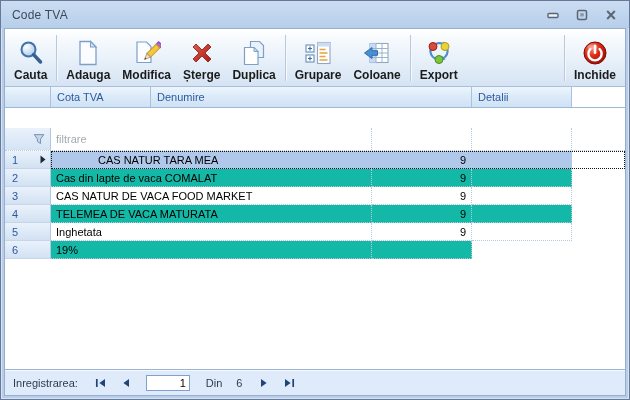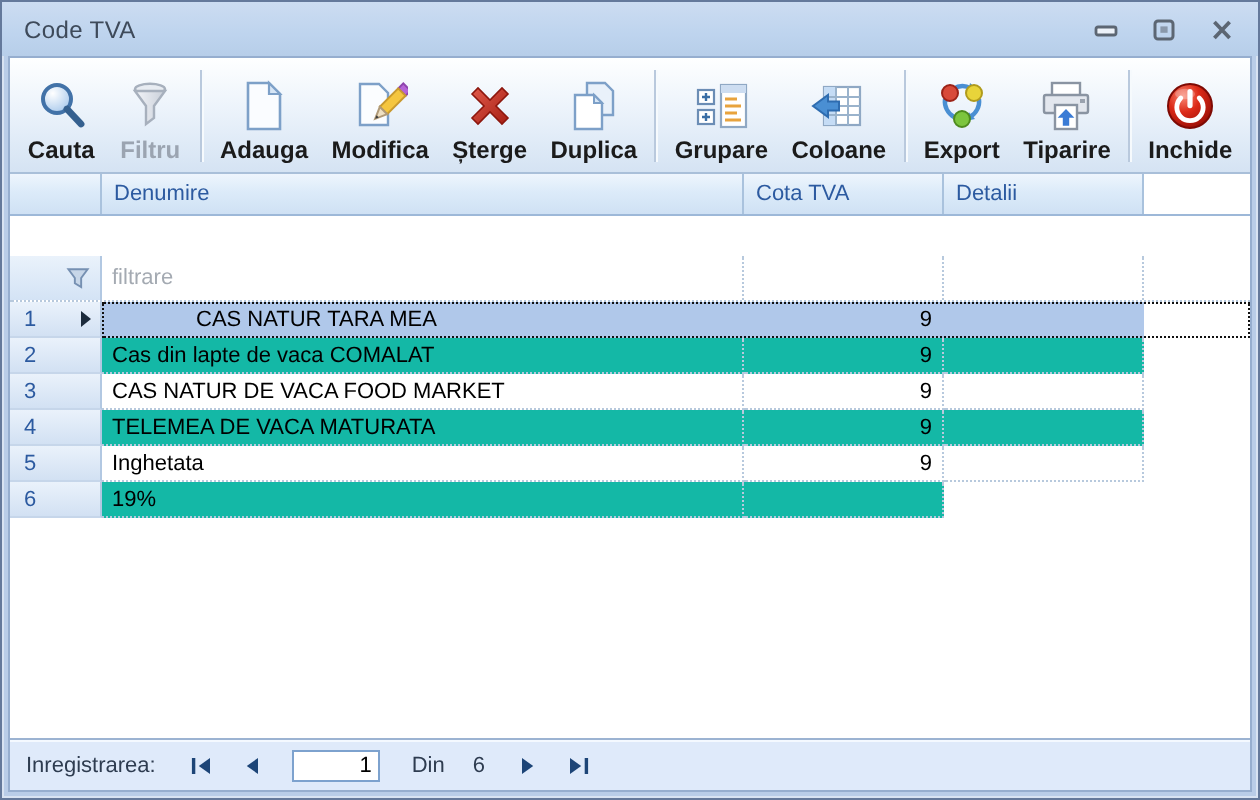--- a/index.html
+++ b/index.html
@@ -137,33 +137,20 @@
                 <stop offset="0" stop-color="#ffffff"></stop>
                 <stop offset="1" stop-color="#a9c9ec"></stop>
               </radialGradient>
             </defs>
           <circle cx="11.5" cy="10.5" r="7" fill="url(#lg1)" stroke="#4272a8" stroke-width="2"></circle>
           <line x1="16.5" y1="15.5" x2="23.5" y2="23" stroke="#35608f" stroke-width="3.4" stroke-linecap="round"></line>
         </svg>
         <span>Cauta</span>
       </div>
 
-      <div class="tb-btn disabled">
-        <svg class="ico" viewBox="0 0 28 28">
-          <defs>
-              <linearGradient id="fg1" x1="0" y1="0" x2="1" y2="0">
-                <stop offset="0" stop-color="#f2f4f8"></stop>
-                <stop offset="1" stop-color="#c9cfd9"></stop>
-              </linearGradient>
-            </defs>
-          <ellipse cx="14" cy="5.5" rx="7.5" ry="2.6" fill="#e8ecf2" stroke="#a7b0bd" stroke-width="1.2"></ellipse>
-          <path d="M6.5 6.5 L12 14 v9 l4 -3 v-6 L21.5 6.5 z" fill="url(#fg1)" stroke="#a7b0bd" stroke-width="1.2"></path>
-        </svg>
-        <span>Filtru</span>
-      </div>
 
       <div class="tb-sep"></div>
 
       <div class="tb-btn">
         <svg class="ico" viewBox="0 0 28 28">
           <path d="M6 2.5 h10.5 l5.5 5.5 v17.5 H6 z" fill="#fafcff" stroke="#7da0c8" stroke-width="1.3"></path>
           <path d="M16.5 2.5 l5.5 5.5 h-5.5 z" fill="#d7e6f6" stroke="#7da0c8" stroke-width="1.1"></path>
         </svg>
         <span>Adauga</span>
       </div>
@@ -238,30 +225,20 @@
           <path d="M20.5 20.5 l-4.5 1 1.5 -4.4 z" fill="#4a8fd3"></path>
           <path d="M10 19.5 A9 9 0 0 1 5.5 10.5" fill="none" stroke="#4a8fd3" stroke-width="2.2"></path>
           <path d="M4.5 12.5 l1 -4.6 3.2 3.4 z" fill="#4a8fd3"></path>
           <circle cx="8" cy="7.5" r="4" fill="#d84a3a" stroke="#9c2318" stroke-width="1"></circle>
           <circle cx="20" cy="7.5" r="4" fill="#e8d43a" stroke="#b09b1c" stroke-width="1"></circle>
           <circle cx="14" cy="20.5" r="4" fill="#7cc53e" stroke="#4e8a1f" stroke-width="1"></circle>
         </svg>
         <span>Export</span>
       </div>
 
-      <div class="tb-btn">
-        <svg class="ico" viewBox="0 0 28 28">
-          <rect x="7" y="2.5" width="14" height="8" fill="#fff" stroke="#8a94a2" stroke-width="1.2"></rect>
-          <rect x="3" y="8.5" width="22" height="9" rx="1" fill="#e3e7ee" stroke="#8a94a2" stroke-width="1.2"></rect>
-          <rect x="21" y="10.5" width="2.5" height="2" fill="#9aa2ae"></rect>
-          <rect x="8.5" y="13.5" width="11" height="12" fill="#fff" stroke="#8a94a2" stroke-width="1.2"></rect>
-          <path d="M14 15.5 l4.2 4.4 h-2.6 v4 h-3.2 v-4 H9.8 z" fill="#3a7bd5"></path>
-        </svg>
-        <span>Tiparire</span>
-      </div>
 
       <div class="tb-spacer"></div>
       <div class="tb-sep"></div>
 
       <div class="tb-btn">
         <svg class="ico" viewBox="0 0 28 28">
           <defs>
               <radialGradient id="pw1" cx="35%" cy="28%" r="80%">
                 <stop offset="0" stop-color="#f98a76"></stop>
                 <stop offset=".45" stop-color="#dd2b18"></stop>
@@ -275,22 +252,22 @@
         </svg>
         <span>Inchide</span>
       </div>
 
     </div>
 
     <div class="grid">
 
       <div class="g-header">
         <div class="g-hc w-rowhdr"></div>
+        <div class="g-hc w-cota">Cota TVA</div>
         <div class="g-hc w-den">Denumire</div>
-        <div class="g-hc w-cota">Cota TVA</div>
         <div class="g-hc w-det">Detalii</div>
         <div class="g-hc g-h-rest" style="border-right:0;"></div>
       </div>
 
       <div class="f-row">
         <div class="f-hdr">
           <svg width="14" height="14" viewBox="0 0 16 16">
               <path d="M2.5 3 h11 L9.8 8 v5.2 L6.2 11 V8 z" fill="#c7d6e8" stroke="#7690b2" stroke-width="1.1"></path>
             </svg>
         </div>

